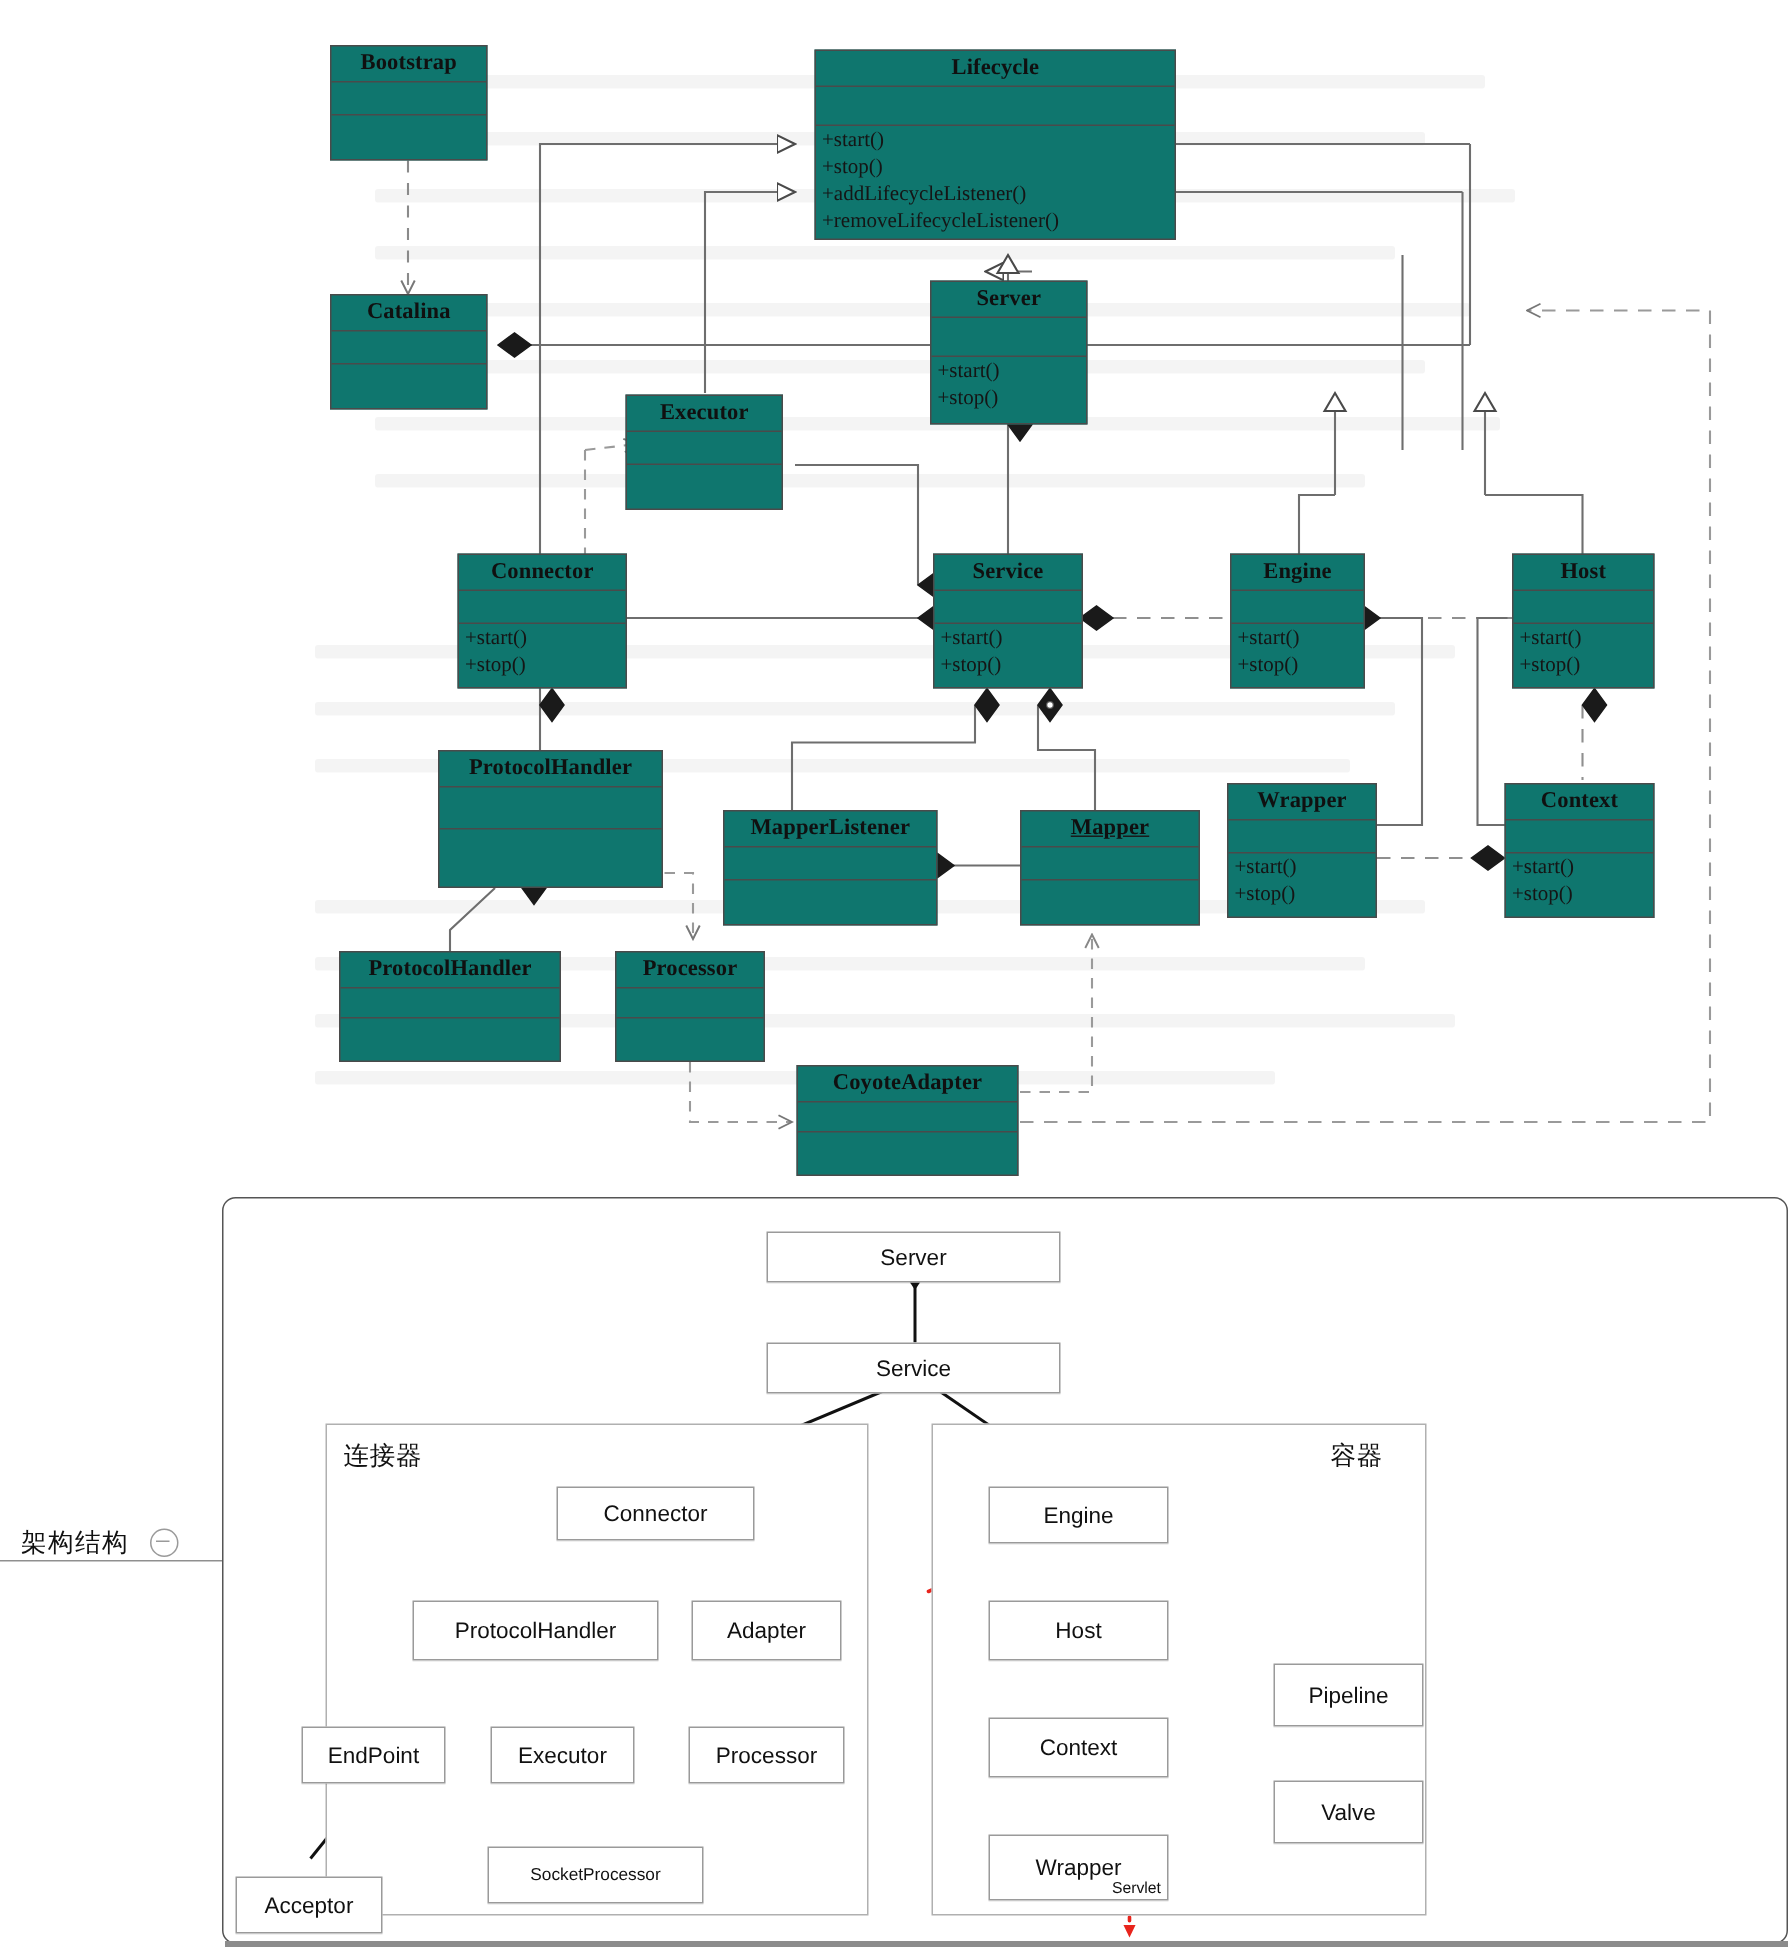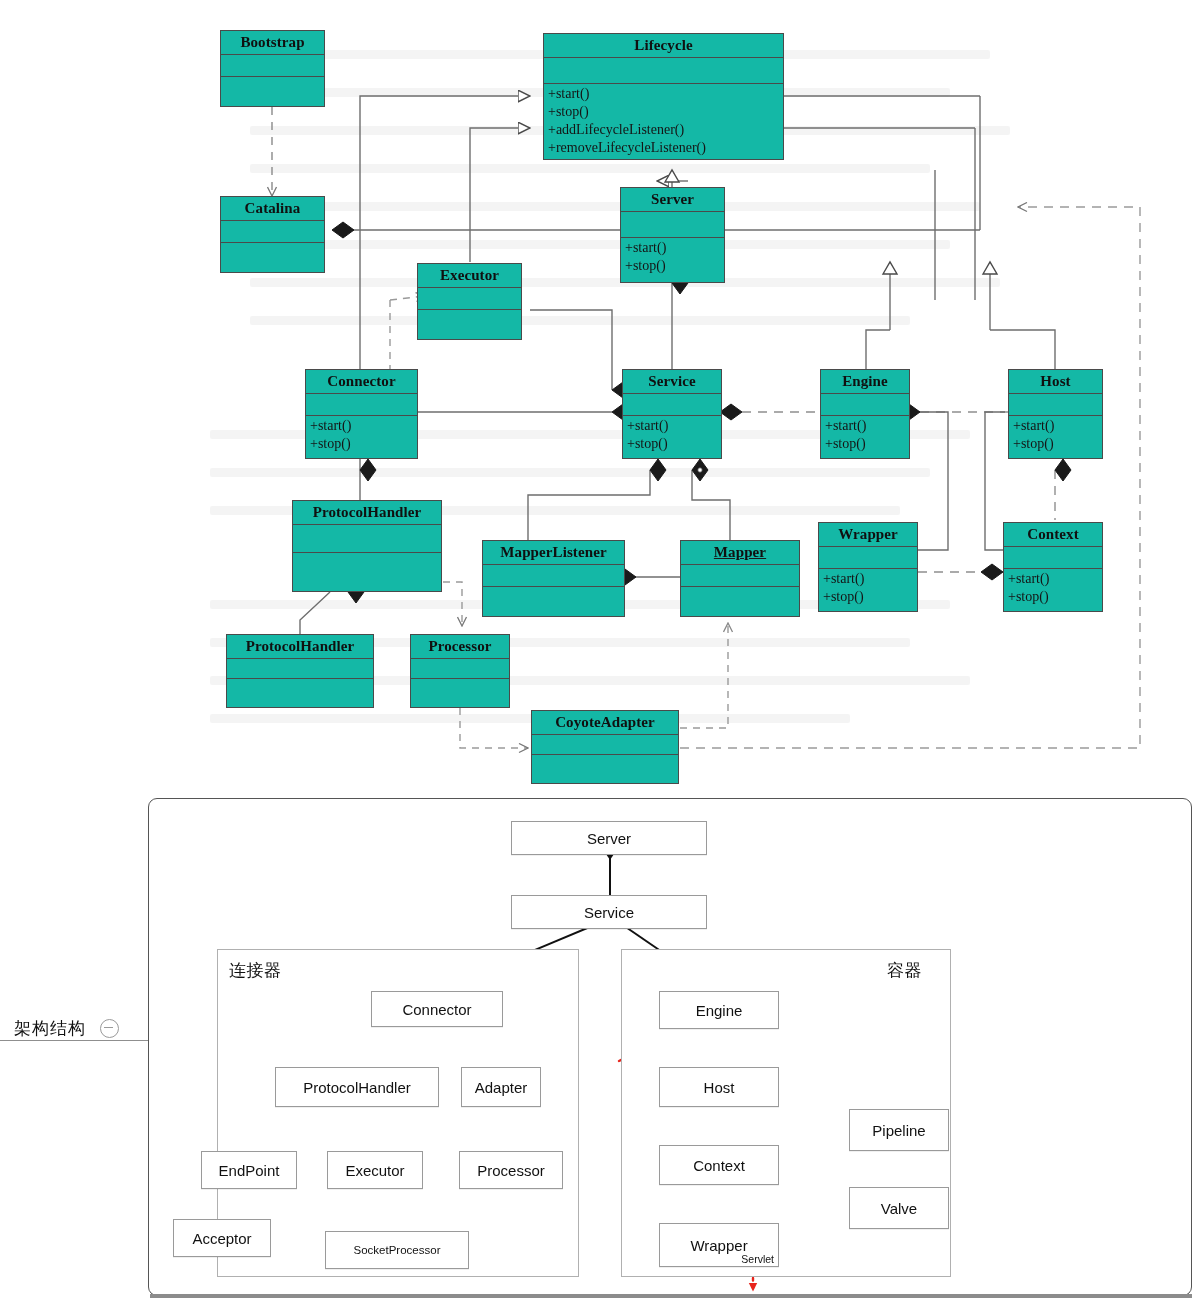--- a/index.html
+++ b/index.html
@@ -3,21 +3,21 @@
 <meta charset="utf-8">
 <style>
   html,body{margin:0;padding:0;background:#ffffff;}
   body{width:1192px;height:1304px;position:relative;overflow:hidden;
        font-family:"Liberation Sans", sans-serif;color:#1a1a1a;}
 
   
   #uml-diagram{position:absolute;left:0;top:0;width:1192px;height:795px;}
   #uml-svg{position:absolute;left:0;top:0;}
 
-  .uml-box{position:absolute;border:1.6px solid #4a4a4a;background:#14b8a6;
+  .uml-box{position:absolute;border:1.6px solid #4a4a4a;background:#0f766e;
            box-sizing:border-box;}
   .uml-box .hdr{font-family:"Liberation Serif", serif;font-weight:bold;
                 text-align:center;font-size:15px;line-height:1.35;
                 padding:1px 2px 2px;border-bottom:1.6px solid #4a4a4a;
                 color:#101010;white-space:nowrap;letter-spacing:.1px;}
   .uml-box .cmp{border-bottom:1.6px solid #4a4a4a;box-sizing:border-box;}
   .uml-box .cmp:last-child{border-bottom:none;}
   .uml-box .ops{font-family:"Liberation Serif", serif;font-size:14px;
                 line-height:1.28;padding:1px 4px 2px;color:#151515;
                 white-space:nowrap;}
@@ -392,29 +392,29 @@
   <div class="grp-title" style="left:738px;top:160px;">容器</div>
 
   <div class="nbox" style="left:362px;top:22px;width:196px;height:34px;">Server</div>
 
   <div class="nbox" style="left:362px;top:96px;width:196px;height:34px;">Service</div>
 
   <div class="nbox" style="left:222px;top:192px;width:132px;height:36px;">Connector</div>
 
   <div class="nbox" style="left:126px;top:268px;width:164px;height:40px;">ProtocolHandler</div>
 
-  <div class="nbox" style="left:312px;top:268px;width:80px;height:40px;">Adapter</div>
+  <div class="nbox" style="left:312px;top:268px;width:100px;height:40px;">Adapter</div>
 
   <div class="nbox" style="left:52px;top:352px;width:96px;height:38px;">EndPoint</div>
 
   <div class="nbox" style="left:178px;top:352px;width:96px;height:38px;">Executor</div>
 
   <div class="nbox" style="left:310px;top:352px;width:104px;height:38px;">Processor</div>
 
-  <div class="nbox" style="left:8px;top:420px;width:98px;height:38px;margin-left:16px;">Acceptor</div>
+  <div class="nbox" style="left:8px;top:452px;width:98px;height:38px;">Acceptor</div>
 
   <div class="nbox small" style="left:176px;top:432px;width:144px;height:38px;">SocketProcessor</div>
 
   <div class="nbox" style="left:510px;top:192px;width:120px;height:38px;">Engine</div>
 
   <div class="nbox" style="left:510px;top:268px;width:120px;height:40px;">Host</div>
 
   <div class="nbox" style="left:510px;top:346px;width:120px;height:40px;">Context</div>
 
   <div class="nbox" style="left:510px;top:424px;width:120px;height:44px;">

